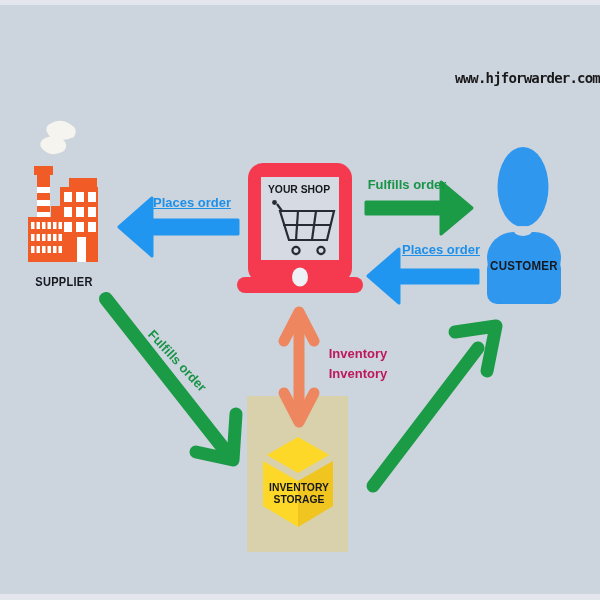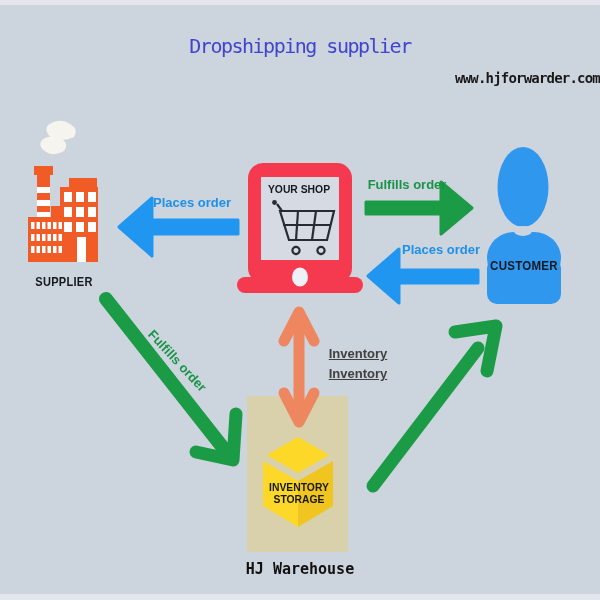--- a/index.html
+++ b/index.html
@@ -6,44 +6,43 @@
   .stage{position:relative;width:600px;height:600px;background:#ccd4de;overflow:hidden;
          font-family:"Liberation Sans",sans-serif;}
   .edge-strip{position:absolute;left:0;width:600px;background:rgba(255,255,255,.45);}
   .edge-top{top:0;height:5px;}
   .edge-bottom{top:594px;height:6px;}
   .title{position:absolute;top:33px;left:0;right:0;text-align:center;
          font:normal 20px/26px "DejaVu Sans Mono",monospace;letter-spacing:-1.5px;color:#4144cd;}
   .subtitle{position:absolute;top:68px;left:0;right:0;text-align:right;
          font:bold 14px/20px "DejaVu Sans Mono",monospace;letter-spacing:-.8px;color:#191919;}
   .flow-label{position:absolute;font-weight:bold;font-size:13px;line-height:14px;text-align:center;}
-  .fl-blue{color:#1e90e8;}
+  .fl-blue{color:#1e90e8;text-decoration:underline;}
   .fl-green{color:#189447;}
   .lbl-places-1{left:149px;top:196px;width:86px;}
   .lbl-fulfills-1{left:365px;top:178px;width:84px;}
   .lbl-places-2{left:399px;top:243px;width:84px;}
   .lbl-fulfills-2{left:121px;top:354px;width:112px;transform:rotate(47deg);transform-origin:center;}
-  .lbl-inv{left:322px;top:344px;width:72px;line-height:20px;color:#404040;text-decoration:underline;}
+  .lbl-inv{left:322px;top:344px;width:72px;line-height:20px;color:#be185d;}
   .node-label{position:absolute;font-weight:bold;color:#15181d;text-align:center;}
   .lbl-supplier{left:14px;top:275px;width:100px;font-size:12px;letter-spacing:.3px;transform:scaleX(.92);}
   .lbl-shop{left:259px;top:183px;width:80px;font-size:11.5px;transform:scaleX(.9);}
   .lbl-customer{left:485px;top:259px;width:78px;font-size:12.5px;letter-spacing:.3px;transform:scaleX(.92);}
   .lbl-storage{left:245px;top:481px;width:108px;font-size:11.5px;transform:scaleX(.9);}
   .lbl-warehouse{left:200px;top:560px;width:200px;font:bold 15px "DejaVu Sans Mono",monospace;color:#111;text-align:center;position:absolute;}
   svg.layer{position:absolute;left:0;top:0;}
 </style>
 </head>
 <body>
 
 <div class="stage">
 
   <div class="edge-strip edge-top"></div>
   <div class="edge-strip edge-bottom"></div>
 
-  <div class="title">Dropshipping supplier</div>
   <div class="subtitle">www.hjforwarder.com</div>
 
   <svg class="layer" width="600" height="600" viewBox="0 0 600 600">
 
     <rect x="247" y="396" width="101" height="156" fill="#d8d1ab"></rect>
 
     <path d="M238 220 L152 220 L152 198 L119 227 L152 256 L152 234 L238 234 Z" fill="#2196f0" stroke="#2196f0" stroke-width="3" stroke-linejoin="round"></path>
 
     <path d="M366 202 L441 202 L441 182 L472 208 L441 234 L441 214 L366 214 Z" fill="#1b9b46" stroke="#1b9b46" stroke-width="3" stroke-linejoin="round"></path>
 
@@ -149,15 +148,14 @@
   <div class="flow-label fl-green lbl-fulfills-2">Fulfills order</div>
   <div class="flow-label lbl-inv">
     <span>Inventory</span><br>
     <span>Inventory</span>
   </div>
 
   <div class="node-label lbl-supplier">SUPPLIER</div>
   <div class="node-label lbl-shop">YOUR SHOP</div>
   <div class="node-label lbl-customer">CUSTOMER</div>
   <div class="node-label lbl-storage">INVENTORY STORAGE</div>
-  <div class="lbl-warehouse">HJ Warehouse</div>
 
 </div>
 
 </body></html>

